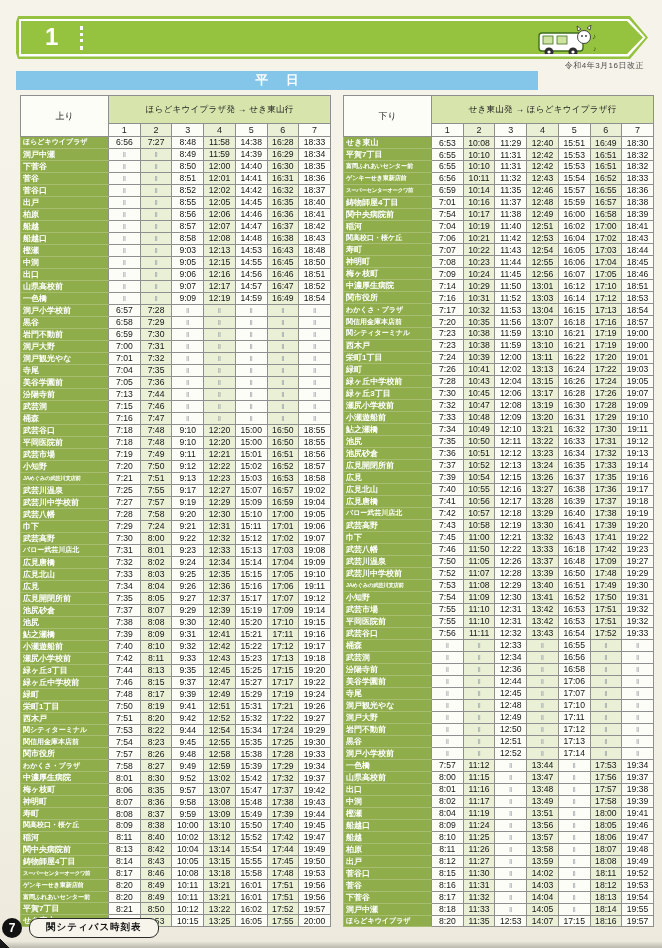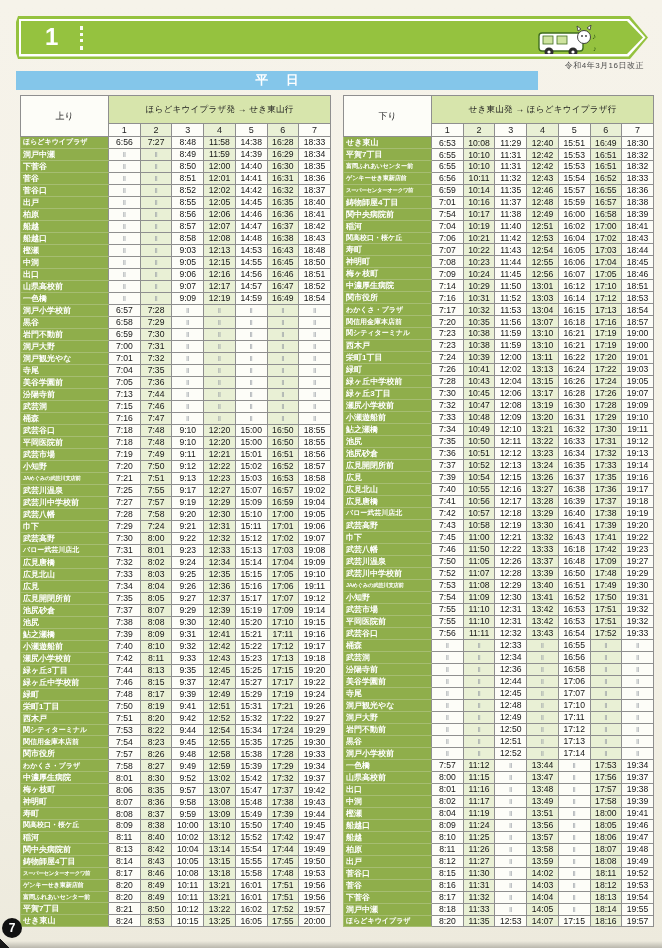--- a/index.html
+++ b/index.html
@@ -1492,16 +1492,17 @@
               <td class="shade">18:16</td>
               <td class="">19:57</td>
             </tr>
           </tbody>
         </table>
       </div>
   </div>
 
   <div class="footer">
     <div class="page-circle">7</div>
+    <div class="footer-capsule">関シティバス時刻表</div>
   </div>
 
   <div class="corner-mark"></div>
 </div>
 
 </body></html>

